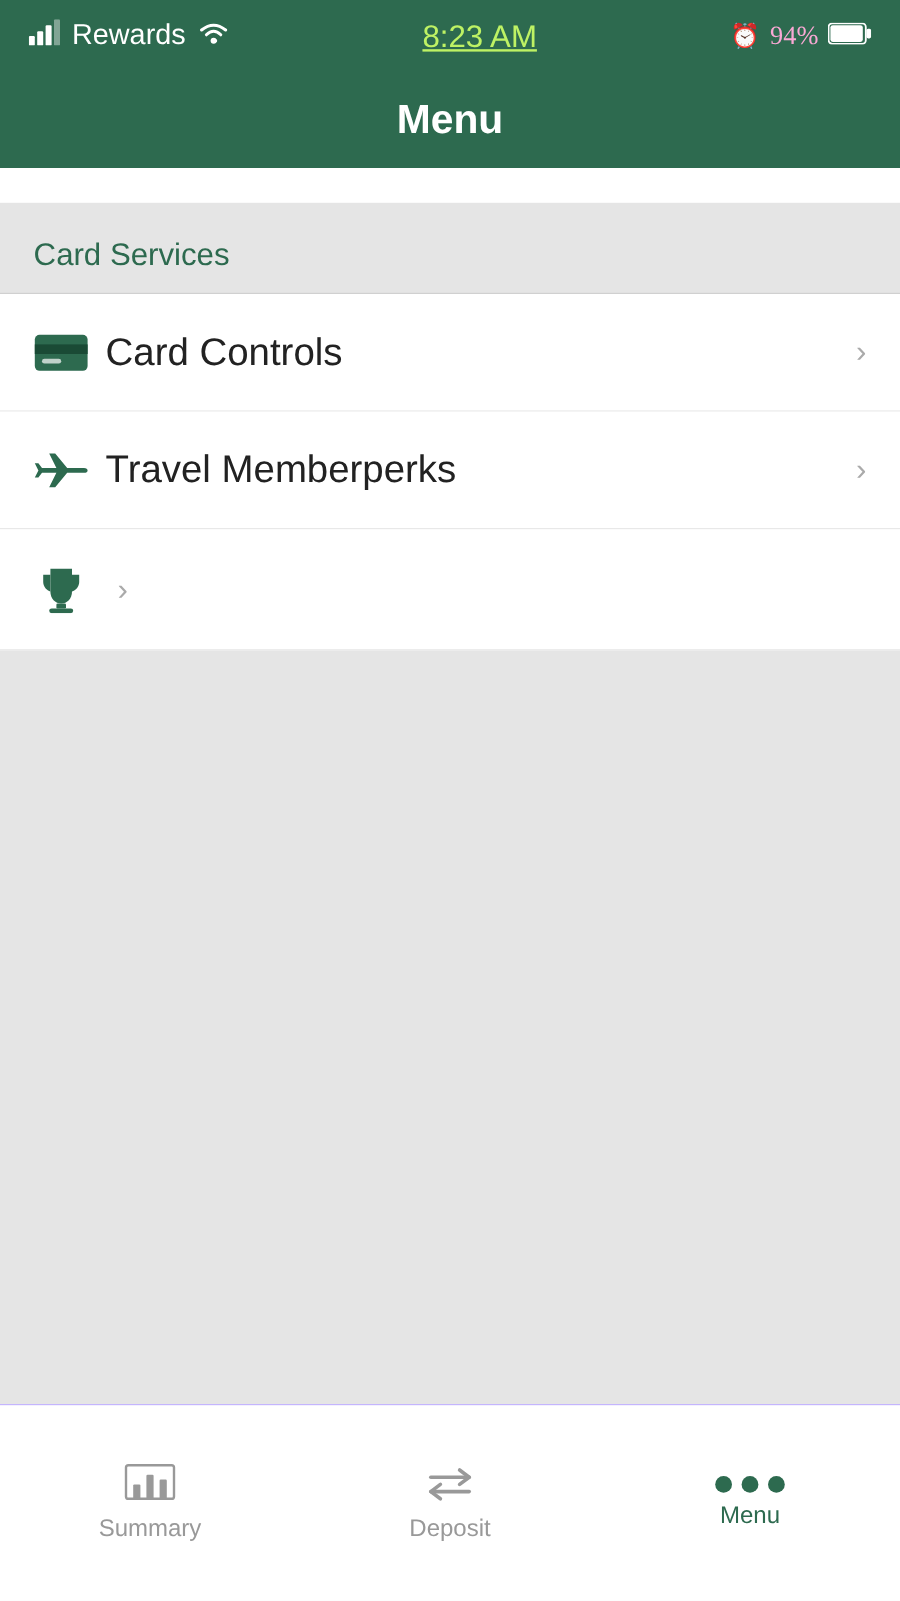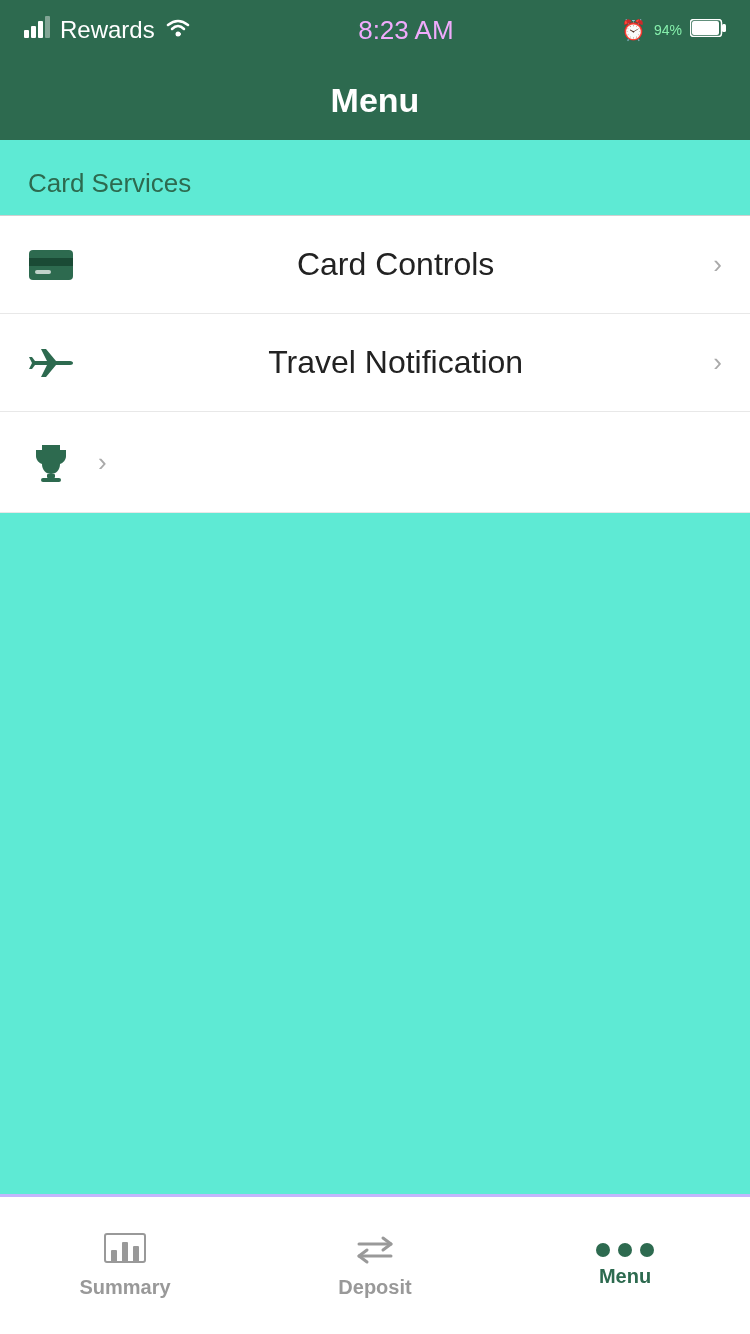--- a/index.html
+++ b/index.html
@@ -47,39 +47,41 @@
       color: #ffffff;
       font-size: 22px;
     }
 
     .wifi-icon {
       color: #ffffff;
       font-size: 22px;
     }
 
     .status-center {
-      color: #f0abfc;
+      color: #bef264;
       font-size: 26px;
       font-weight: 500;
+      text-decoration: underline;
     }
 
     .status-right {
       display: flex;
       align-items: center;
       gap: 8px;
     }
 
     .alarm-icon {
       color: #ffffff;
       font-size: 20px;
     }
 
     .battery-text {
-      color: #86efac;
-      font-size: 14px;
+      color: #f9a8d4;
+      font-size: 22px;
+      font-family: Liberation Serif, serif;
     }
 
     .battery-icon {
       color: #ffffff;
       font-size: 22px;
     }
 
     
     .header {
       width: 100%;
@@ -93,22 +95,23 @@
 
     .header-title {
       color: #ffffff;
       font-size: 34px;
       font-weight: 600;
     }
 
     
     .main-content {
       flex: 1;
-      background: #5eead4;
+      background: #e5e5e5;
       overflow: hidden;
+      margin-top: 29px;
     }
 
     
     .section-label {
       padding: 28px 28px 16px 28px;
       color: #2d6a4f;
       font-size: 26px;
       font-weight: 400;
     }
 
@@ -139,40 +142,38 @@
 
     .menu-item-icon svg {
       fill: #2d6a4f;
     }
 
     .menu-item-label {
       flex: 1;
       font-size: 32px;
       color: #222222;
       font-weight: 400;
-      text-align: center;
     }
 
     .menu-item-chevron {
       color: #aaaaaa;
       font-size: 26px;
       margin-left: 10px;
     }
 
     
     .tab-bar {
       width: 100%;
-      height: 140px;
+      height: 164px;
       background: #ffffff;
-      border-top: 3px solid #c4b5fd;
+      border-top: 1px solid #c4b5fd;
       display: flex;
       align-items: center;
       justify-content: space-around;
       flex-shrink: 0;
-      font-weight: bold;
     }
 
     .tab-item {
       display: flex;
       flex-direction: column;
       align-items: center;
       justify-content: center;
       gap: 8px;
       flex: 1;
       cursor: pointer;
@@ -268,21 +269,21 @@
     <span class="menu-item-label">Card Controls</span>
     <span class="menu-item-chevron">›</span>
   </div>
 
   <div class="menu-item">
     <div class="menu-item-icon">
       <svg width="46" height="36" viewBox="0 0 46 36" fill="#2d6a4f">
         <path d="M42 16 L28 16 L18 4 L13 4 L19 16 L7 16 L4 12 L1 12 L4 18 L1 24 L4 24 L7 20 L19 20 L13 32 L18 32 L28 20 L42 20 C44 20 45 19 45 18 C45 17 44 16 42 16Z"></path>
       </svg>
     </div>
-    <span class="menu-item-label">Travel Notification</span>
+    <span class="menu-item-label">Travel Memberperks</span>
     <span class="menu-item-chevron">›</span>
   </div>
 
   <div class="menu-item">
     <div class="menu-item-icon">
       <svg width="46" height="40" viewBox="0 0 46 40" fill="#2d6a4f">
         <path d="M14 3 L32 3 L32 22 C32 28 28 32 23 32 C18 32 14 28 14 22 Z"></path>
         <path d="M32 8 L38 8 L38 14 C38 18 35 21 32 22"></path>
         <path d="M14 8 L8 8 L8 14 C8 18 11 21 14 22"></path>
         <rect x="19" y="32" width="8" height="4" rx="1"></rect>

